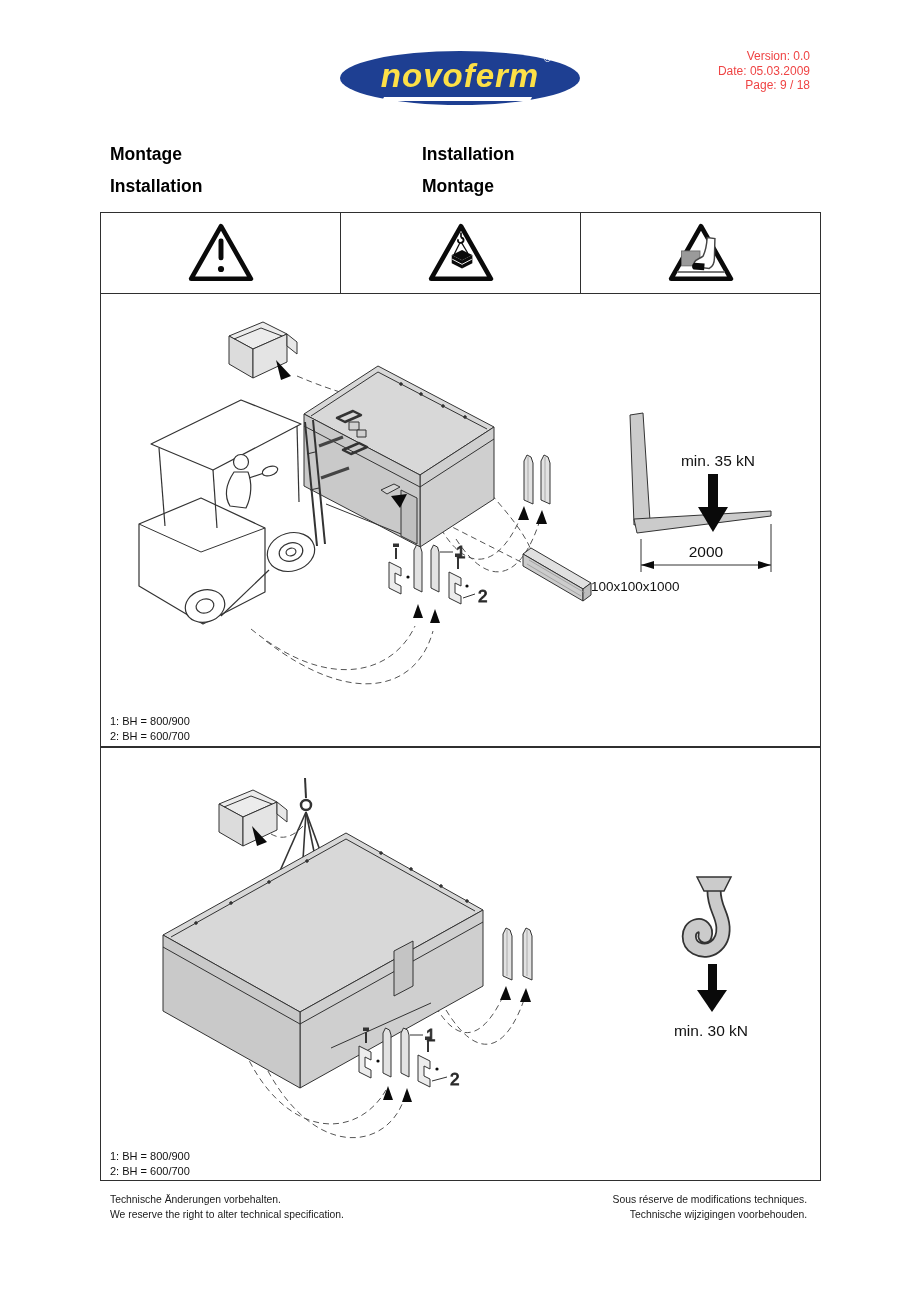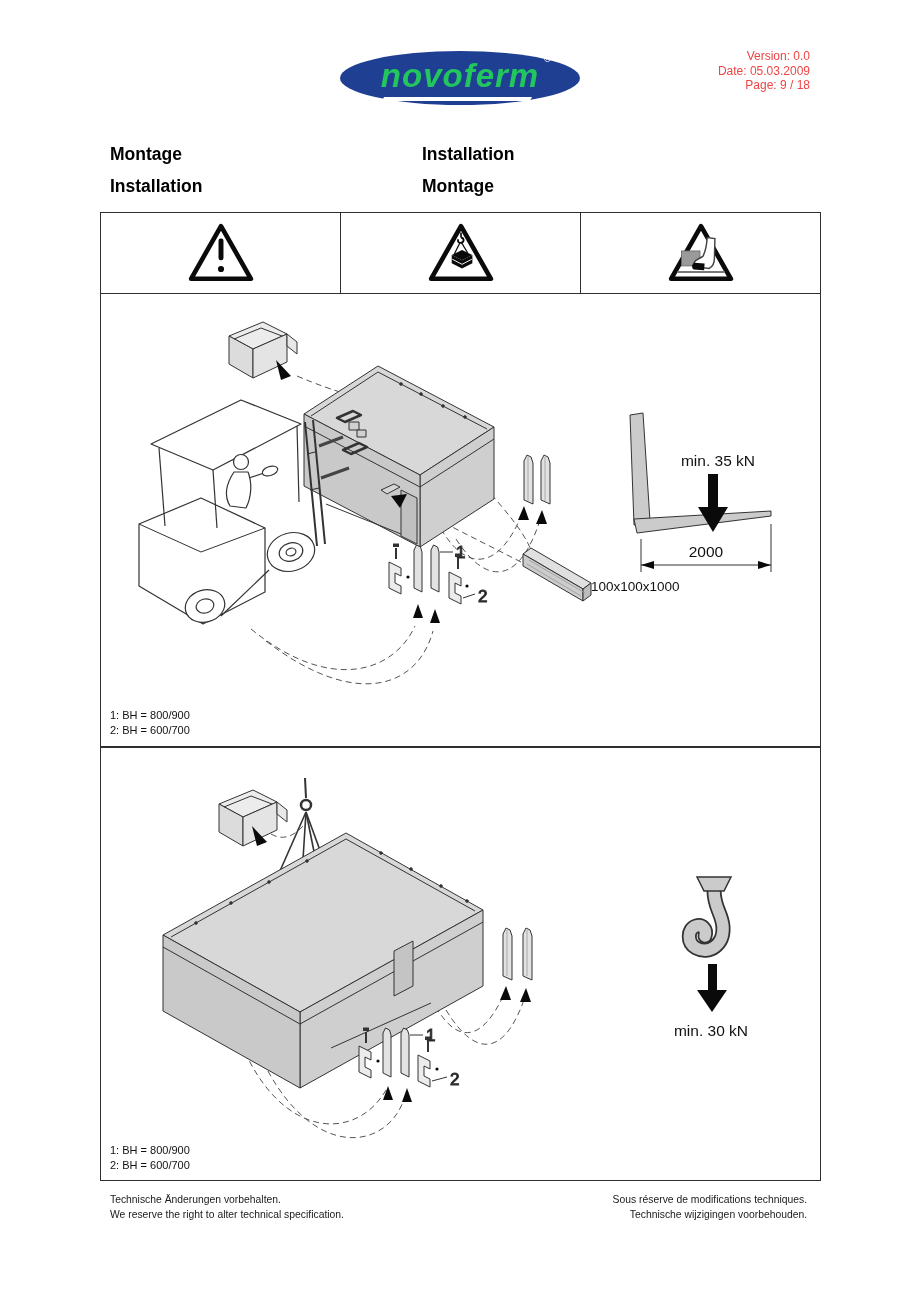--- a/index.html
+++ b/index.html
@@ -2,42 +2,42 @@
 <html><head>
 <meta charset="utf-8">
 <style>
   html,body{margin:0;padding:0;background:#fff;}
   .page{position:relative;width:920px;height:1301px;background:#fff;overflow:hidden;
         font-family:"Liberation Sans", sans-serif;color:#111;}
   
   .logo{position:absolute;left:340px;top:51px;width:240px;height:54px;border-radius:50%;
         background:#1e3f92;display:flex;align-items:center;justify-content:center;}
   .logo-inner{position:relative;transform:translateY(-2px);}
-  .logo-text{color:#22c55e;font-style:italic;font-weight:bold;font-size:33px;letter-spacing:1px;
+  .logo-text{color:#fde047;font-style:italic;font-weight:bold;font-size:33px;letter-spacing:1px;
         font-family:"Liberation Sans", sans-serif;}
   .logo-swoosh{position:absolute;left:2px;right:8px;bottom:-6px;height:4px;background:#fff;
         transform:skewX(-28deg);}
   .logo-reg{position:absolute;right:-12px;top:-4px;color:#fff;font-size:10px;font-style:normal;}
   .meta{position:absolute;right:110px;top:49px;text-align:right;font-size:12px;line-height:14.5px;color:#ef4444;}
   
   .headings{position:absolute;left:110px;top:138px;width:710px;}
   .hcol{position:absolute;top:0;font-weight:bold;font-size:17.5px;line-height:32px;color:#000000;}
   .hcol.left{left:0;}
   .hcol.right{left:312px;}
   
   .figure-box{position:absolute;left:100px;top:212px;width:721px;height:969px;
         border:1.4px solid #2f2f2f;box-sizing:border-box;}
   .warning-row{display:flex;height:80px;border-bottom:1.4px solid #2f2f2f;}
   .warning-cell{flex:1;display:flex;align-items:center;justify-content:center;}
   .warning-cell + .warning-cell{border-left:1.4px solid #2f2f2f;}
   .panel{position:relative;}
   .panel1{height:452px;border-bottom:2px solid #2f2f2f;}
   .panel2{height:433px;}
   .panel svg.drawing{position:absolute;left:0;top:0;}
-  .bh-note{position:absolute;left:9px;bottom:8px;font-size:11px;line-height:15px;color:#111;}
+  .bh-note{position:absolute;left:9px;bottom:2px;font-size:11px;line-height:15px;color:#111;}
   
   .footer-left{position:absolute;left:110px;top:1192px;font-size:11.5px;line-height:15px;color:#1a1a1a;
         transform:scaleX(.9);transform-origin:left top;}
   .footer-right{position:absolute;right:113px;top:1192px;font-size:11.5px;line-height:15px;color:#1a1a1a;
         text-align:right;transform:scaleX(.9);transform-origin:right top;}
   svg text{font-family:"Liberation Sans", sans-serif;fill:#111;}
 </style>
 </head>
 <body>
 

